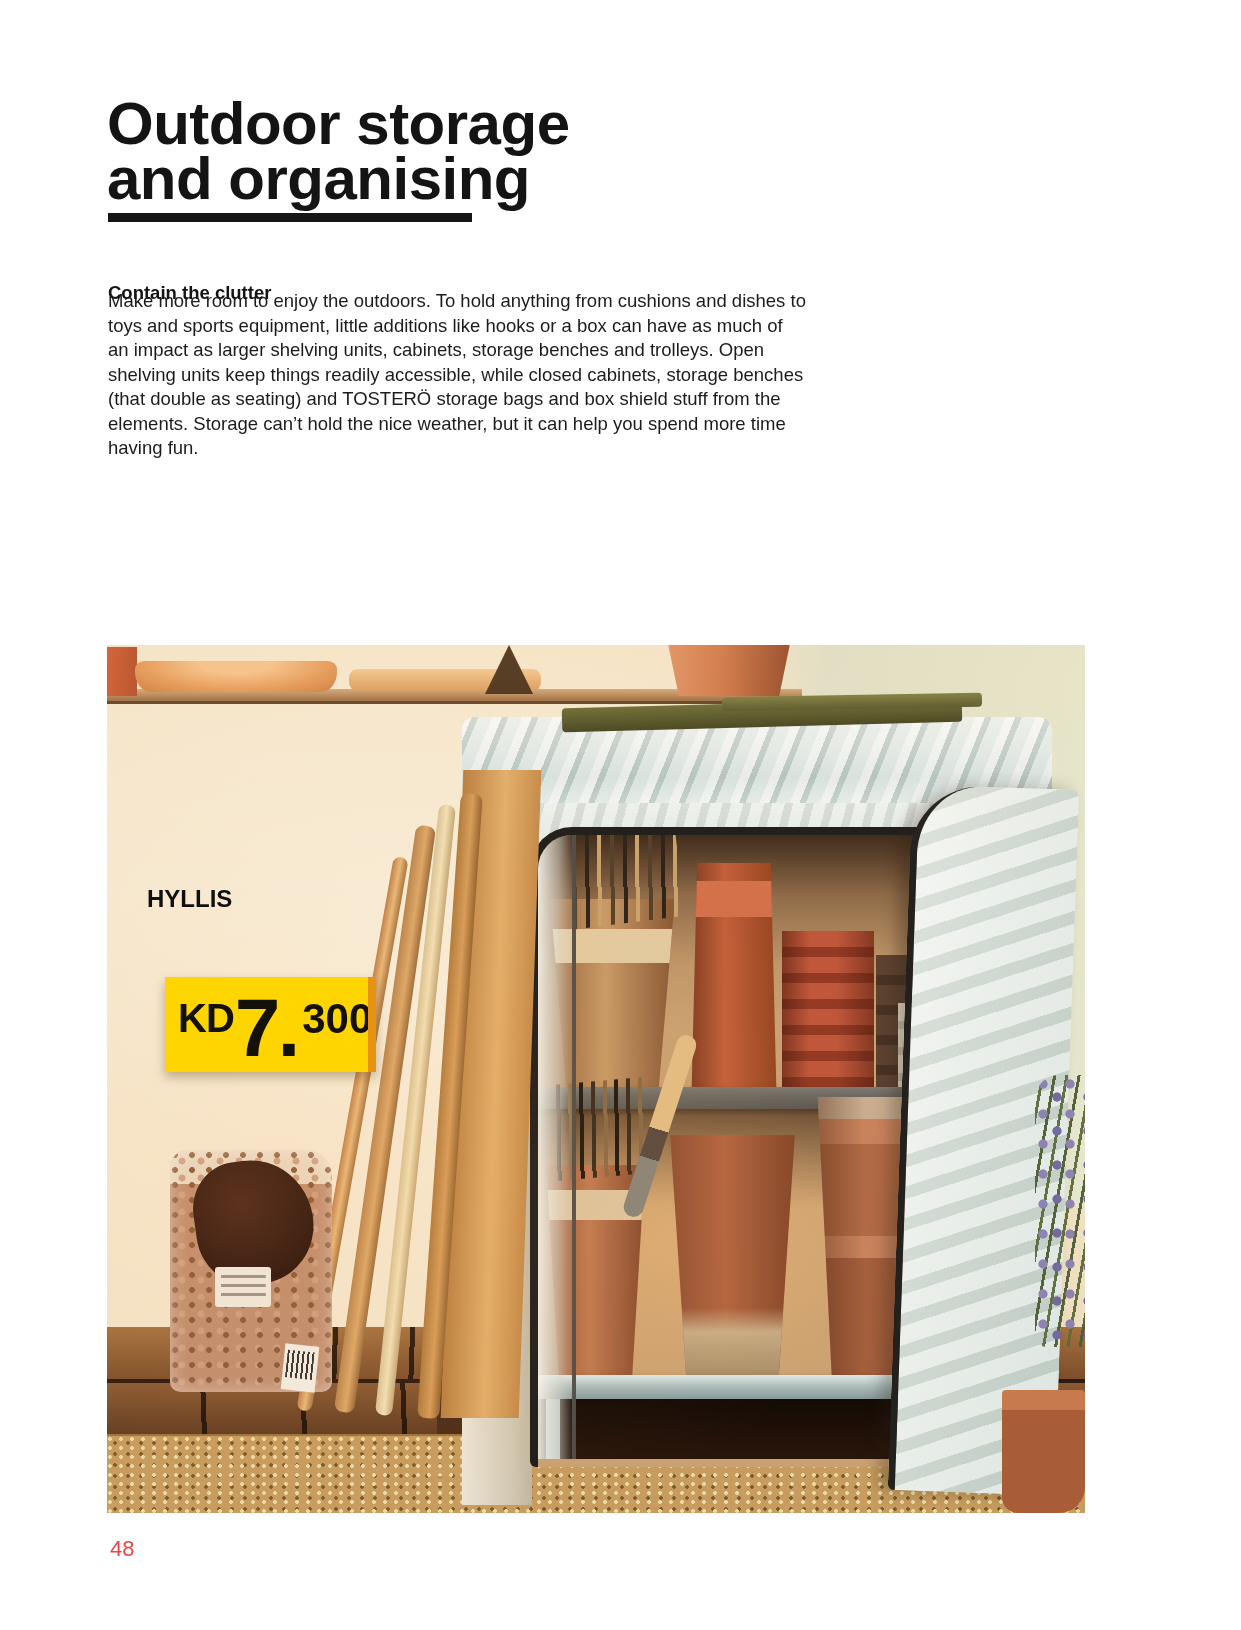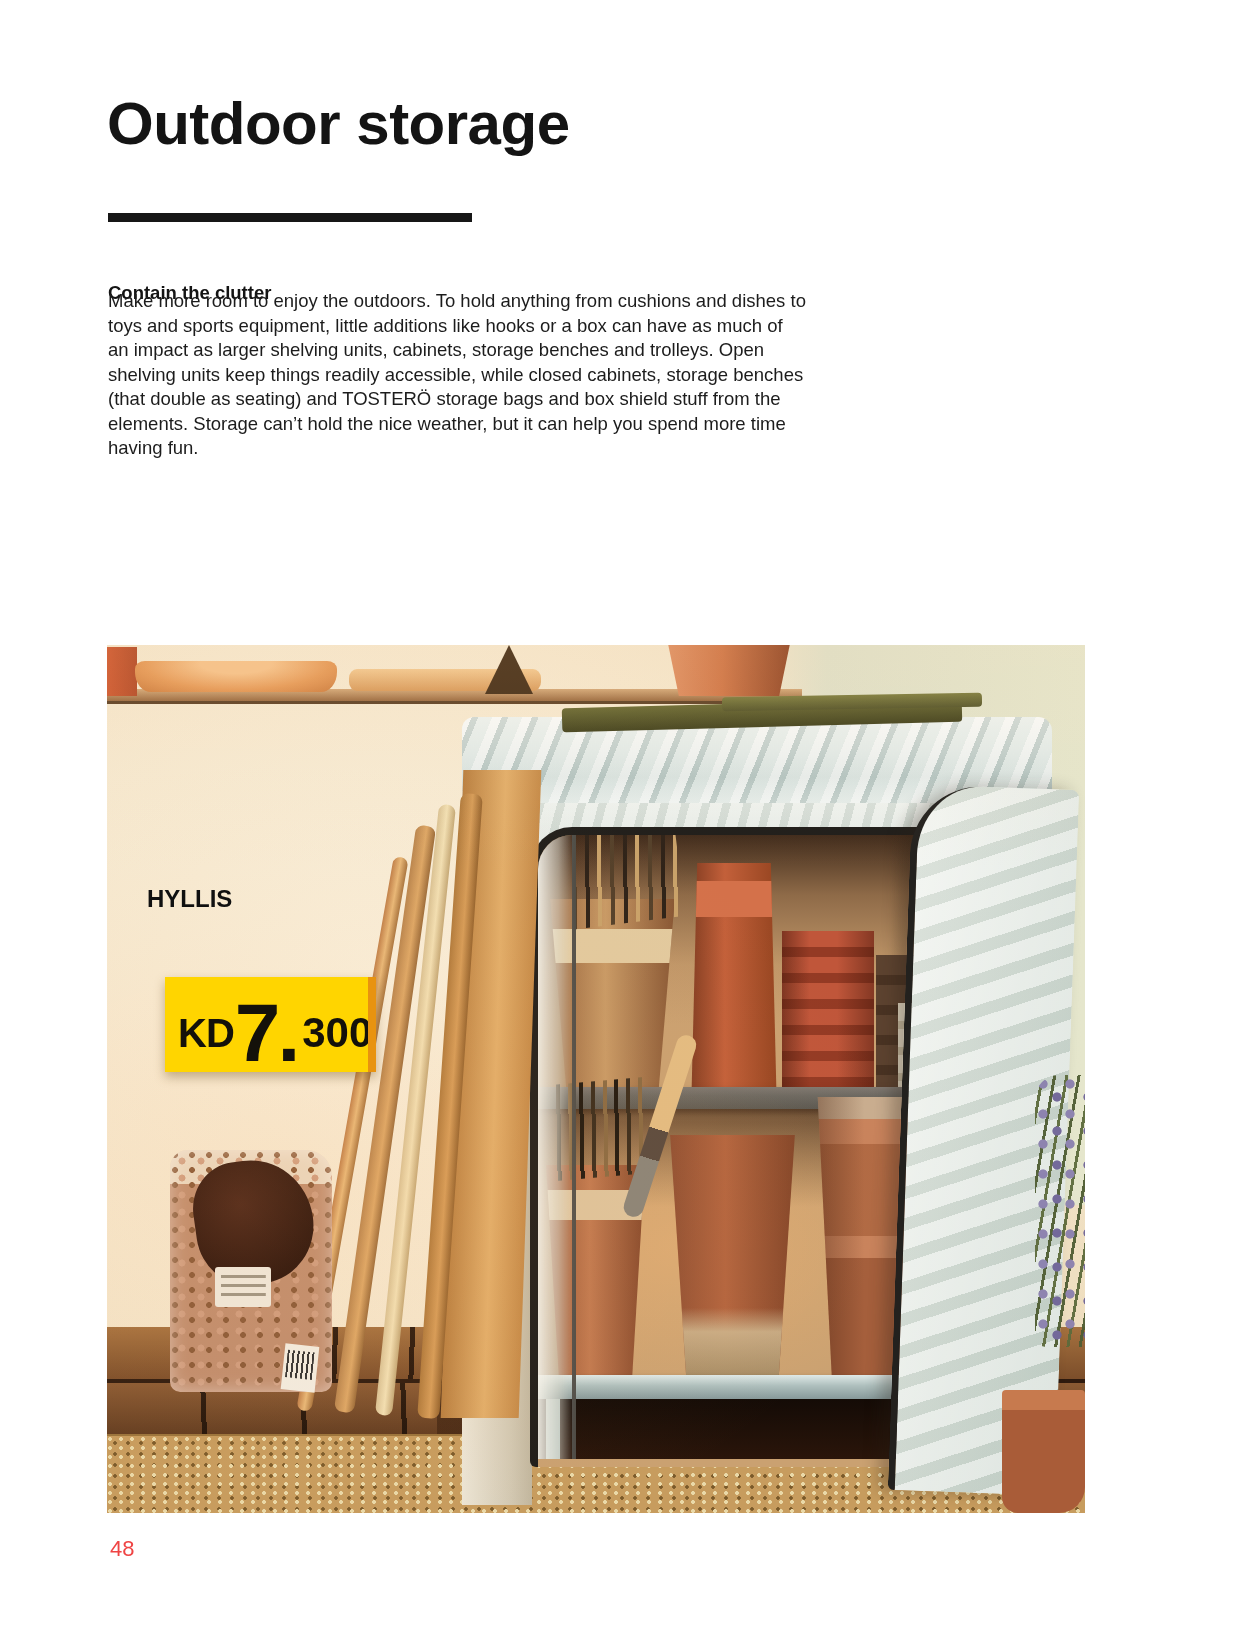--- a/index.html
+++ b/index.html
@@ -157,34 +157,35 @@
 
   .light-wash{left:0;top:0;width:978px;height:868px;pointer-events:none;
       background:linear-gradient(180deg, rgba(255,205,150,0.10), rgba(0,0,0,0) 26%),
                  radial-gradient(ellipse at 18% 60%, rgba(255,170,90,0.12), rgba(0,0,0,0) 55%);}
 
   
   .product-label{left:40px;top:240px;color:#101010;}
   .product-name{font-size:24px;font-weight:bold;margin:0 0 10px 0;}
   .product-desc{font-size:19px;line-height:28px;margin:0;}
   .price-tag{left:58px;top:332px;width:211px;height:95px;background:#FFD500;
-      box-shadow:0 5px 10px rgba(110,80,30,0.4);display:flex;align-items:center;
-      padding:17px 0 0 13px;box-sizing:border-box;}
+      box-shadow:0 5px 10px rgba(110,80,30,0.4);display:flex;align-items:flex-start;
+      padding:25px 0 0 13px;box-sizing:border-box;}
   .price-edge{position:absolute;right:0;top:0;width:8px;height:100%;background:#E8930F;}
   .price-kd{font-size:40px;font-weight:bold;line-height:0.8;letter-spacing:-1px;color:#14110a;}
   .price-main{font-size:82px;font-weight:bold;line-height:0.63;letter-spacing:-3px;color:#14110a;margin-left:1px;}
   .price-sup{font-size:42px;font-weight:bold;line-height:0.8;color:#14110a;margin-left:5px;}
 </style>
 </head>
 <body>
 
 <div class="page">
 
   <div class="abs title">
     <div>Outdoor storage</div>
+    <div>and organising</div>
   </div>
   <div class="abs rule"></div>
   <div class="abs section-heading">Contain the clutter</div>
   <div class="abs body-copy">Make more room to enjoy the outdoors. To hold anything from cushions and dishes to toys and sports equipment, little additions like hooks or a box can have as much of an impact as larger shelving units, cabinets, storage benches and trolleys. Open shelving units keep things readily accessible, while closed cabinets, storage benches (that double as seating) and TOSTERÖ storage bags and box shield stuff from the elements. Storage can’t hold the nice weather, but it can help you spend more time having fun.</div>
 
   <div class="abs photo">
     <div class="abs wall-right"></div>
 
     <div class="abs overhead-plank"></div>
     <div class="abs red-block"></div>

